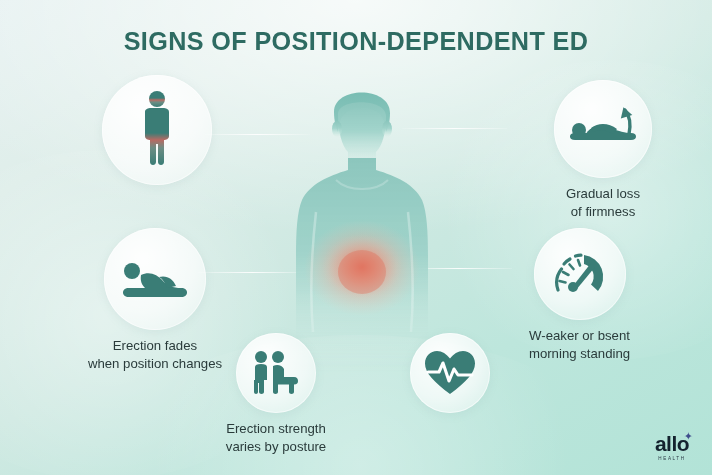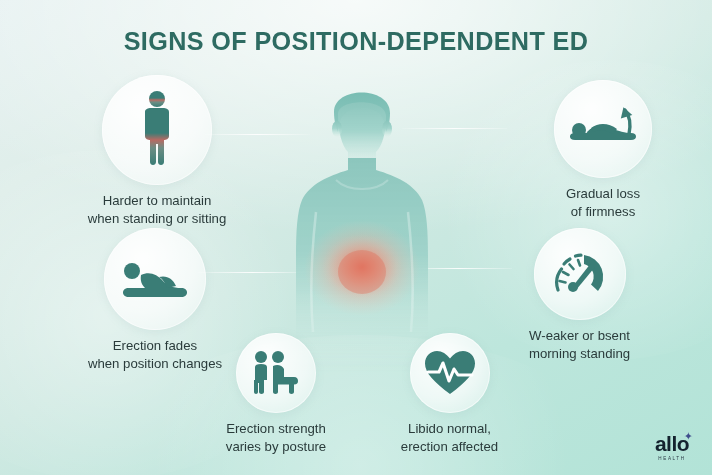--- a/index.html
+++ b/index.html
@@ -250,22 +250,20 @@
             <stop offset="100%" stop-color="#3a7d76"></stop>
           </linearGradient>
         </defs>
         <circle cx="31" cy="9" r="8" fill="url(#stdGrad)"></circle>
         <path d="M19 22 C19 19, 22 18, 25 18 L37 18 C40 18, 43 19, 43 22
                  L43 46 C43 49, 40 50, 38 50 L38 72 C38 76, 32 76, 32 72
                  L32 54 L30 54 L30 72 C30 76, 24 76, 24 72 L24 50
                  C22 50, 19 49, 19 46 Z" fill="url(#stdGrad)"></path>
       </svg>
     </div>
-    <div class="caption">Harder to maintain
-when standing or sitting</div>
   </div>
 
   <div class="item" id="item-fades">
     <div class="icon-circle">
       <svg width="68" height="44" viewBox="0 0 68 44" xmlns="http://www.w3.org/2000/svg">
         <g fill="#3a7d76">
           <circle cx="11" cy="14" r="8"></circle>
           <path d="M20 18 C28 14, 36 17, 42 24 C46 29, 52 31, 60 31
                    C64 31, 66 33, 66 35.5 C66 38, 64 40, 60 40
                    L8 40 C4 40, 2 38, 2 35.5 C2 33, 4 31, 8 31
@@ -302,22 +300,20 @@
 
   <div class="item" id="item-libido">
     <div class="icon-circle">
       <svg width="52" height="48" viewBox="0 0 52 48" xmlns="http://www.w3.org/2000/svg">
         <path d="M26 45 C10 33, 1 24, 1 14.5 C1 7, 6.5 2, 13 2
                  C18 2, 22.5 5, 26 9.5 C29.5 5, 34 2, 39 2
                  C45.5 2, 51 7, 51 14.5 C51 24, 42 33, 26 45 Z" fill="#3a7d76"></path>
         <path d="M4 23 L15 23 L19 14 L25 32 L30 20 L34 26 L48 26" fill="none" stroke="#ffffff" stroke-width="3.1" stroke-linecap="round" stroke-linejoin="round"></path>
       </svg>
     </div>
-    <div class="caption">Libido normal,
-erection affected</div>
   </div>
 
   <div class="item" id="item-gradual">
     <div class="icon-circle">
       <svg width="68" height="50" viewBox="0 0 68 50" xmlns="http://www.w3.org/2000/svg">
         <g fill="#3a7d76">
           <circle cx="10" cy="26" r="7"></circle>
           <path d="M18 28 C24 21, 33 20, 42 24 C50 27.5, 56 29, 62 29
                    C65.5 29, 67 30.5, 67 32.5 C67 34.5, 65.5 36, 62 36
                    L6 36 C2.5 36, 1 34.5, 1 32.5 C1 30.5, 2.5 29, 6 29

